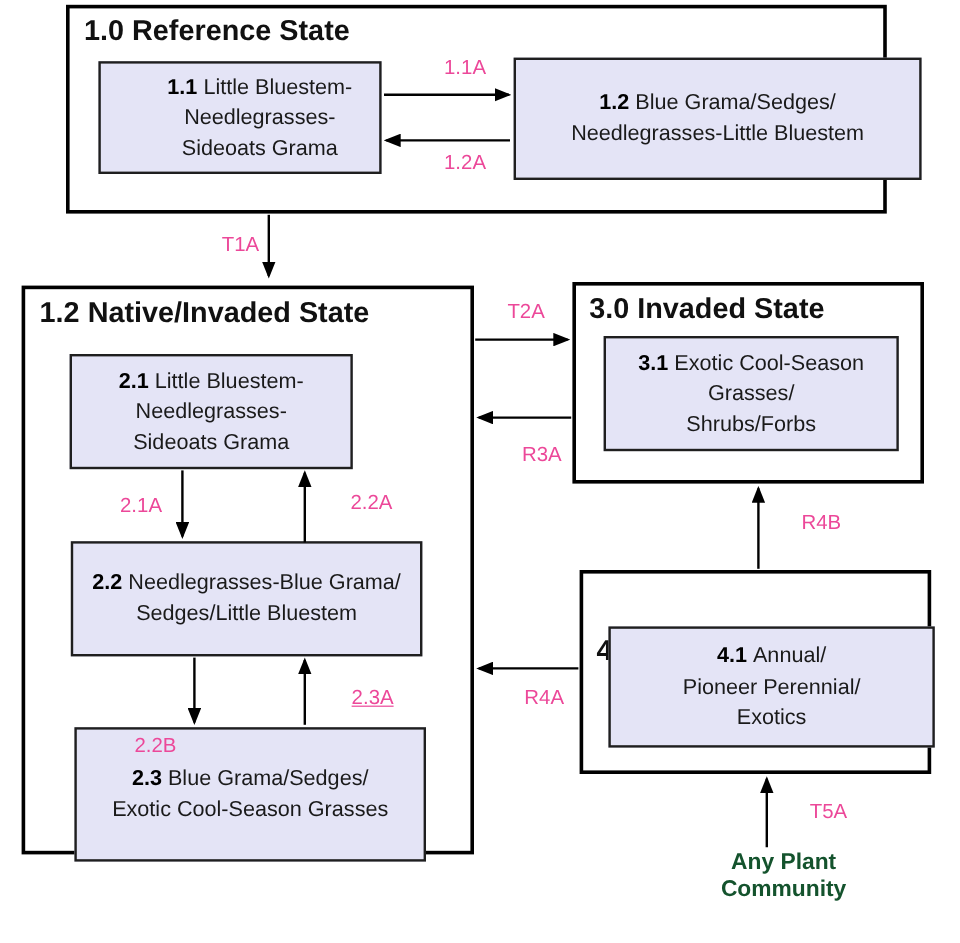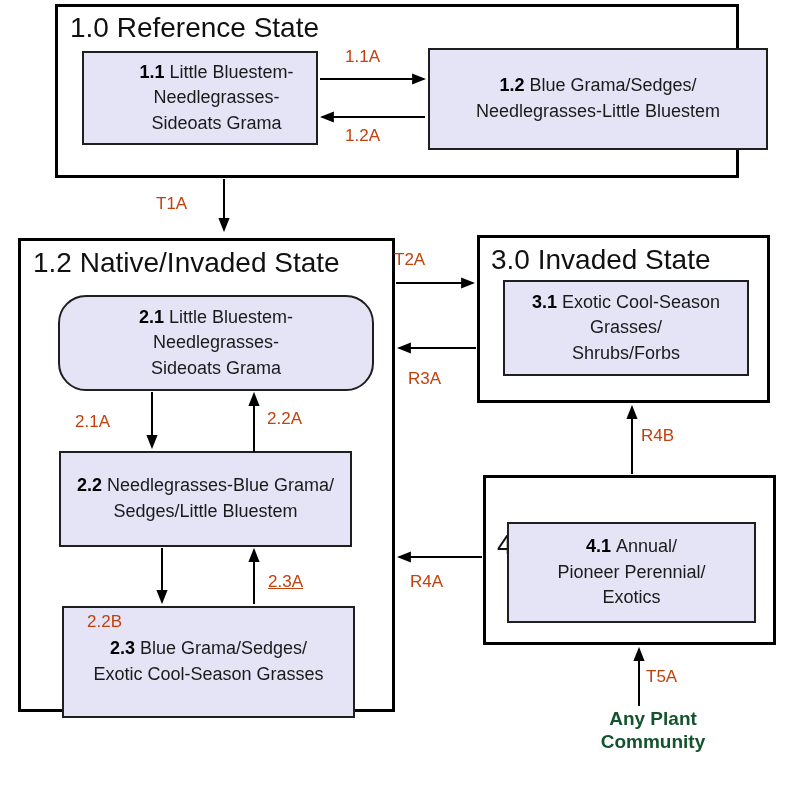--- a/index.html
+++ b/index.html
@@ -12,22 +12,22 @@
     background: #ffffff;
     overflow: hidden;
   }
   .state {
     position: absolute;
     border: 3px solid #000;
     background: #ffffff;
   }
   .state-title {
     position: absolute;
-    font-weight: normal;
-    font-size: 28px;
+    font-weight: bold;
+    font-size: 24px;
     color: #111;
     white-space: nowrap;
   }
   .community {
     position: absolute;
     background: #E4E4F6;
     border: 2px solid #1f1f1f;
     display: flex;
     align-items: center;
     justify-content: center;
@@ -37,23 +37,23 @@
     text-align: center;
     white-space: pre-line;
     font-size: 18px;
     line-height: 1.42;
     color: #1a1a1a;
   }
   .cid { font-weight: bold; margin-right: 5px; color: #000; }
   .tlabel {
     position: absolute;
     width: 60px;
-    text-align: left;
+    text-align: right;
     font-size: 17px;
-    color: #c2410c;
+    color: #ec4899;
     white-space: nowrap;
   }
   .anyplant {
     position: absolute;
     left: 573px;
     top: 708px;
     width: 160px;
     text-align: center;
     font-weight: bold;
     font-size: 19px;
@@ -86,39 +86,39 @@
 
   <div class="community" style="left:82px; top:51px; width:236px; height:94px;padding-left:39px;">
     <div class="txt"><span class="cid">1.1</span><span>Little Bluestem-
 Needlegrasses-
 Sideoats Grama</span></div>
   </div>
   <div class="community" style="left:428px; top:48px; width:340px; height:102px;">
     <div class="txt"><span class="cid">1.2</span><span>Blue Grama/Sedges/
 Needlegrasses-Little Bluestem</span></div>
   </div>
-  <div class="community" style="left:58px; top:295px; width:316px; height:96px;border-radius:28px;">
+  <div class="community" style="left:58px; top:295px; width:236px; height:96px;">
     <div class="txt"><span class="cid">2.1</span><span>Little Bluestem-
 Needlegrasses-
 Sideoats Grama</span></div>
   </div>
   <div class="community" style="left:59px; top:451px; width:293px; height:96px;">
     <div class="txt"><span class="cid">2.2</span><span>Needlegrasses-Blue Grama/
 Sedges/Little Bluestem</span></div>
   </div>
   <div class="community" style="left:62px; top:606px; width:293px; height:112px;">
     <div class="txt"><span class="cid">2.3</span><span>Blue Grama/Sedges/
 Exotic Cool-Season Grasses</span></div>
   </div>
   <div class="community" style="left:503px; top:280px; width:246px; height:96px;">
     <div class="txt"><span class="cid">3.1</span><span>Exotic Cool-Season
 Grasses/
 Shrubs/Forbs</span></div>
   </div>
-  <div class="community" style="left:507px; top:522px; width:249px; height:101px;">
+  <div class="community" style="left:507px; top:522px; width:272px; height:101px;">
     <div class="txt"><span class="cid">4.1</span><span>Annual/
 Pioneer Perennial/
 Exotics</span></div>
   </div>
 
   <svg class="arrows" viewBox="0 0 800 786">
     <defs>
       <marker id="ah" viewBox="0 0 10 8" refX="8.5" refY="4" markerWidth="7" markerHeight="5.6" orient="auto">
         <path d="M0,0 L10,4 L0,8 Z" fill="#000"></path>
       </marker>

